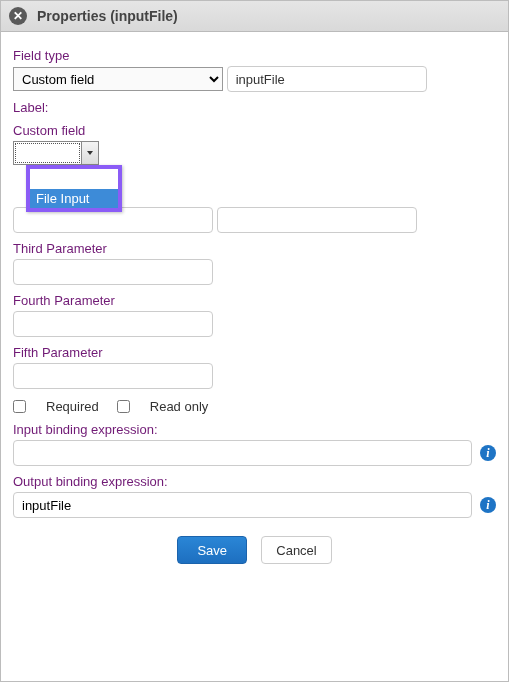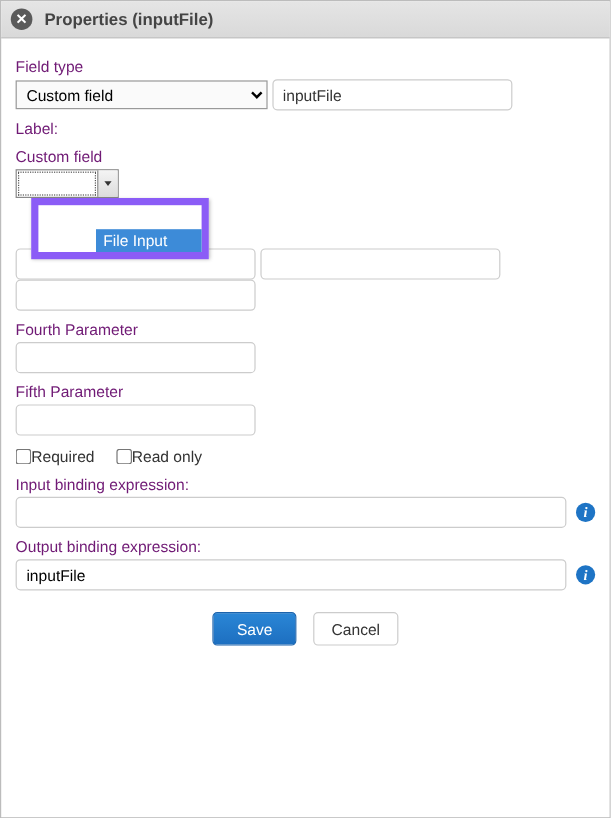--- a/index.html
+++ b/index.html
@@ -109,24 +109,23 @@
     width: 0; height: 0;
     border-left: 3px solid transparent;
     border-right: 3px solid transparent;
     border-top: 4px solid #333;
   }
   .dropdown-list {
     position: absolute;
     left: 13px;
     width: 88px;
     background: #fff;
-    border: 6px solid #8b5cf6;
+    border: 4px solid #8b5cf6;
     box-shadow: 1px 1px 3px rgba(0,0,0,0.25);
     z-index: 50;
-    padding-left: 48px;
   }
   .dropdown-list .empty-option {
     height: 16px;
   }
   .dropdown-list .option {
     padding: 2px 6px;
     font-size: 13px;
     cursor: pointer;
   }
   .dropdown-list .option.selected {
@@ -135,21 +134,21 @@
   }
   .checkbox-row {
     margin-top: 10px;
     display: flex;
     align-items: center;
     gap: 18px;
   }
   .checkbox-row label {
     display: flex;
     align-items: center;
-    gap: 0;
+    gap: 20px;
     font-size: 13px;
     cursor: pointer;
   }
   .checkbox-row input { margin: 0; }
   .wide-row {
     display: flex;
     align-items: center;
     gap: 8px;
   }
   .wide-input {
@@ -236,20 +235,21 @@
         <div class="option empty-option"></div>
         <div class="option selected">File Input</div>
       </div>
     </div>
 
     <div style="height:42px;"></div>
     <input class="text-input" style="">
 
     <input class="text-input" value="" style="">
 
+    <span class="label">Third Parameter</span>
     <input class="text-input" value="" style="">
 
     <span class="label">Fourth Parameter</span>
     <input class="text-input" value="" style="">
 
     <span class="label">Fifth Parameter</span>
     <input class="text-input" value="" style="">
 
     <div class="checkbox-row">
       <label>

